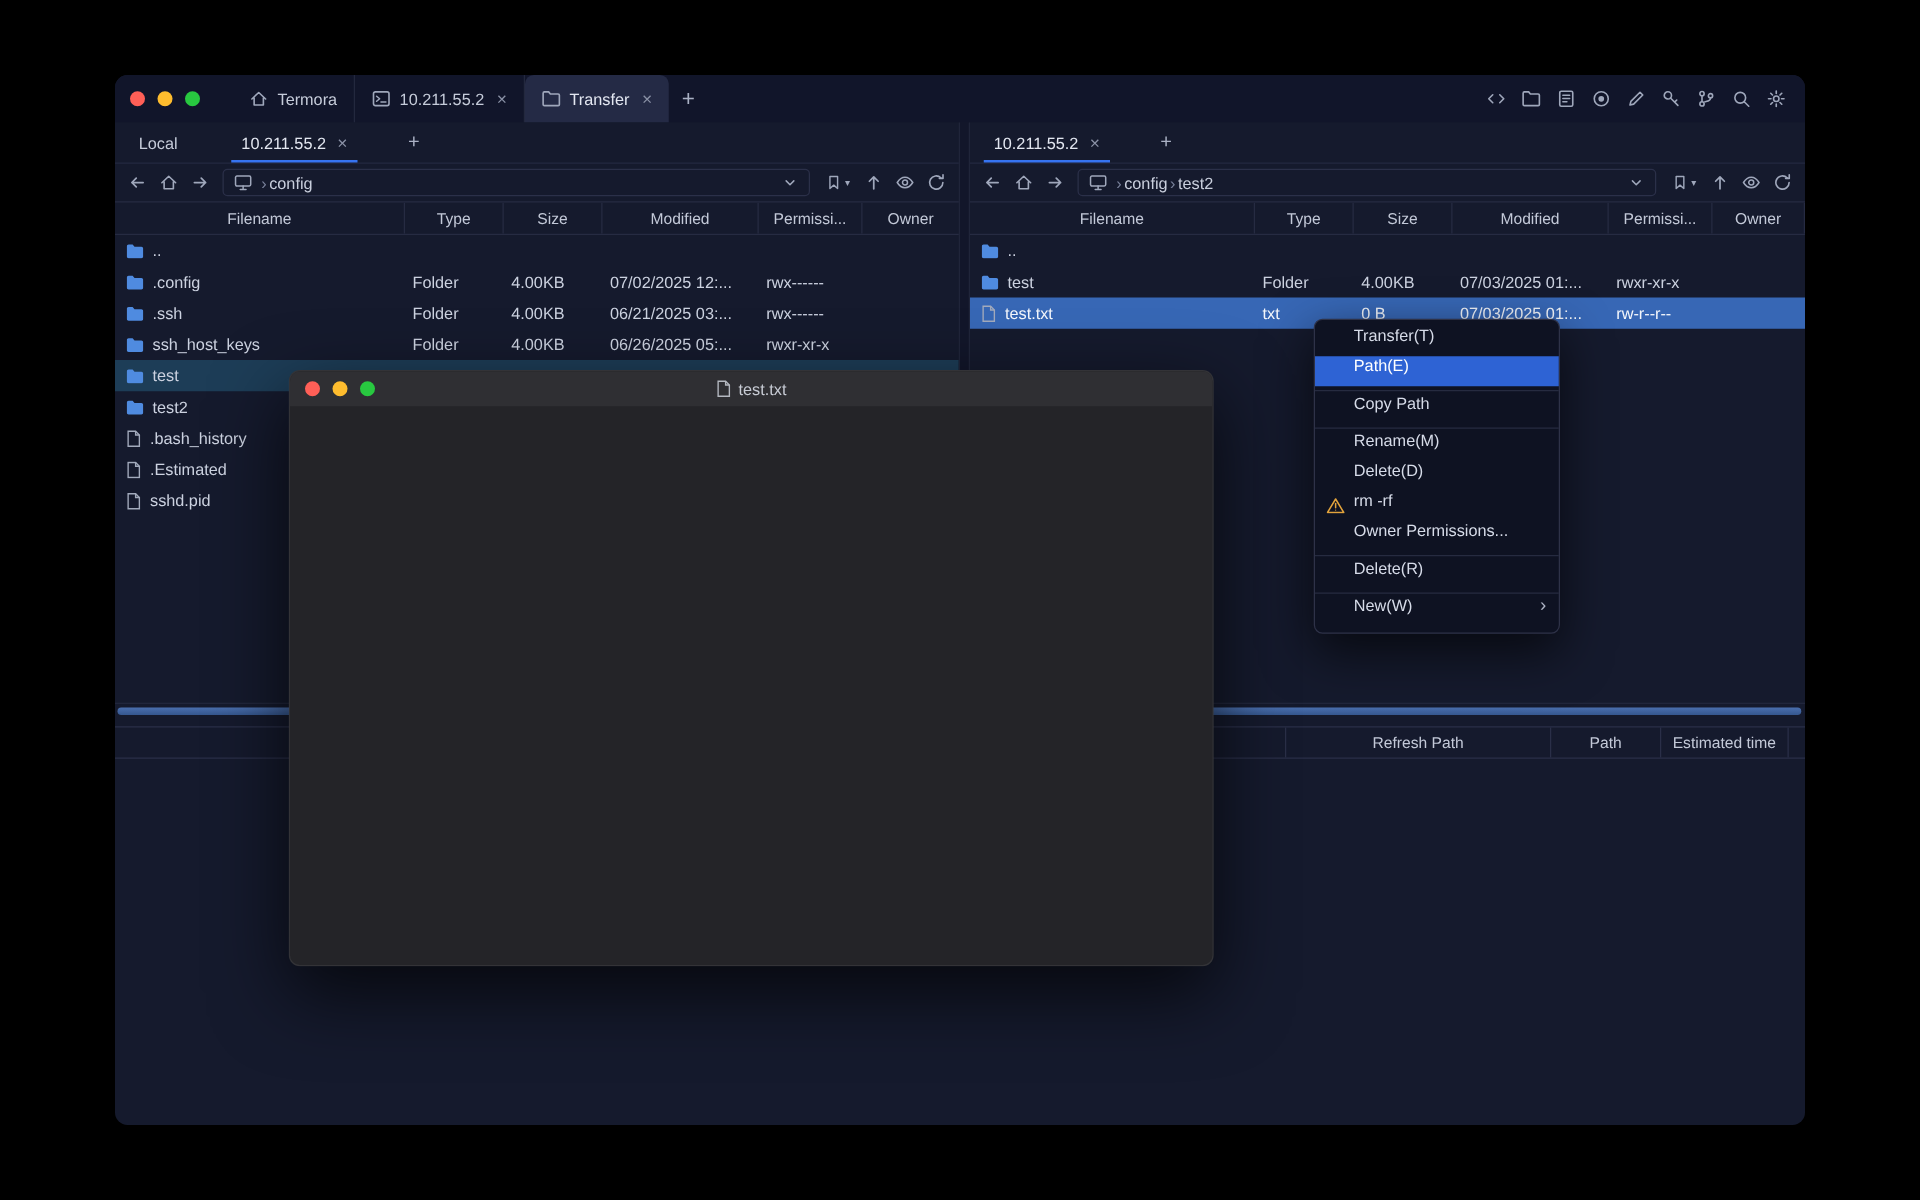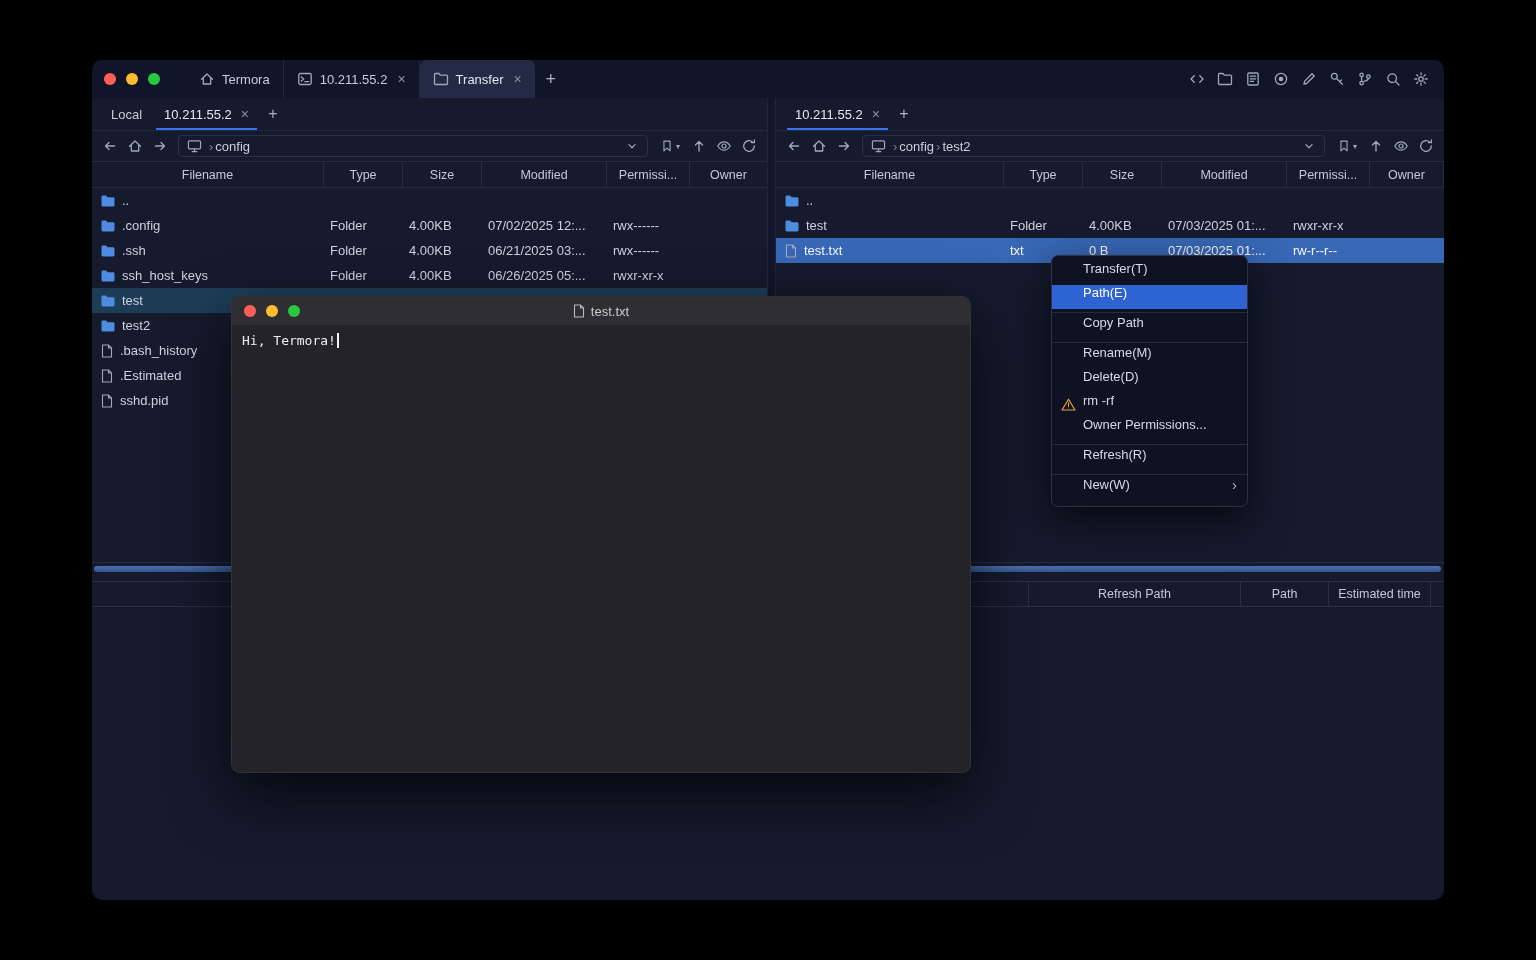--- a/index.html
+++ b/index.html
@@ -28,21 +28,21 @@
   .tbicon { width:17px; height:17px; display:flex; align-items:center; justify-content:center; }
 
   
   .content { position:absolute; left:0; top:38px; width:100%; height:465px; display:flex;
     border-bottom:1px solid #262b42; }
   .panel { display:flex; flex-direction:column; background:#151a2d; min-width:0; }
   .panel.left { width:676px; border-right:1px solid #20253a; }
   .pgap { width:7px; background:#12162a; }
   .panel.right { flex:1; border-left:1px solid #20253a; }
 
-  .ptabs { height:33px; display:flex; align-items:stretch; border-bottom:1px solid #232840; padding-left:8px; }
+  .ptabs { height:33px; display:flex; align-items:stretch; border-bottom:1px solid #232840; padding-left:8px;gap:29px; }
   .ptab { display:flex; align-items:center; gap:6px; padding:0 11px; font-size:13px; color:#c6ccda; position:relative; }
   .ptab.active { color:#e3e7f1; }
   .ptab.active::after { content:""; position:absolute; left:3px; right:3px; bottom:0; height:2px; background:#3673f0; }
   .ptabs .newtab { width:26px; font-size:16px; }
 
   .pnav { height:30px; display:flex; align-items:center; gap:1px; padding:0 6px; }
   .navbtn { width:24px; height:24px; display:flex; align-items:center; justify-content:center; color:#9fa7bb; }
   .navbtn.wide { width:32px; gap:2px; }
   .pathbox { flex:1; height:22px; margin:0 5px; border:1px solid #2b3049; border-radius:4px;
     display:flex; align-items:center; padding:0 8px; gap:4px; color:#c9cfdd; font-size:13px; min-width:0; }
@@ -561,23 +561,20 @@
       <span class="tl green"></span>
     </div>
     <span>
         <svg width="12" height="14" viewBox="0 0 12 14" fill="none" stroke="#b4b8c0" stroke-width="1.1">
           <path d="M1.5 1h6l3 3v9h-9z"></path>
           <path d="M7.5 1v3h3"></path>
         </svg>
       </span>
     <span>test.txt</span>
   </div>
-  <div class="econtent">
-    <span>Hi, Termora!</span><span class="caret"></span>
-  </div>
 </div>
 
 <div class="ctxmenu" id="context-menu">
     <div class="mitem">
       <span>Transfer(T)</span>
     </div>
     <div class="mitem hl">
       <span>Path(E)</span>
     </div>
     <div class="msep"></div>
@@ -599,20 +596,20 @@
           <circle cx="7.5" cy="10" r=".5" fill="#e2a33c" stroke="none"></circle>
         </svg>
       </span>
       <span>rm -rf</span>
     </div>
     <div class="mitem">
       <span>Owner Permissions...</span>
     </div>
     <div class="msep"></div>
     <div class="mitem">
-      <span>Refresh(R)</span>
+      <span>Delete(R)</span>
     </div>
     <div class="msep"></div>
     <div class="mitem">
       <span>New(W)</span>
       <span class="msub">›</span>
     </div>
   </div>
 
 </body></html>

